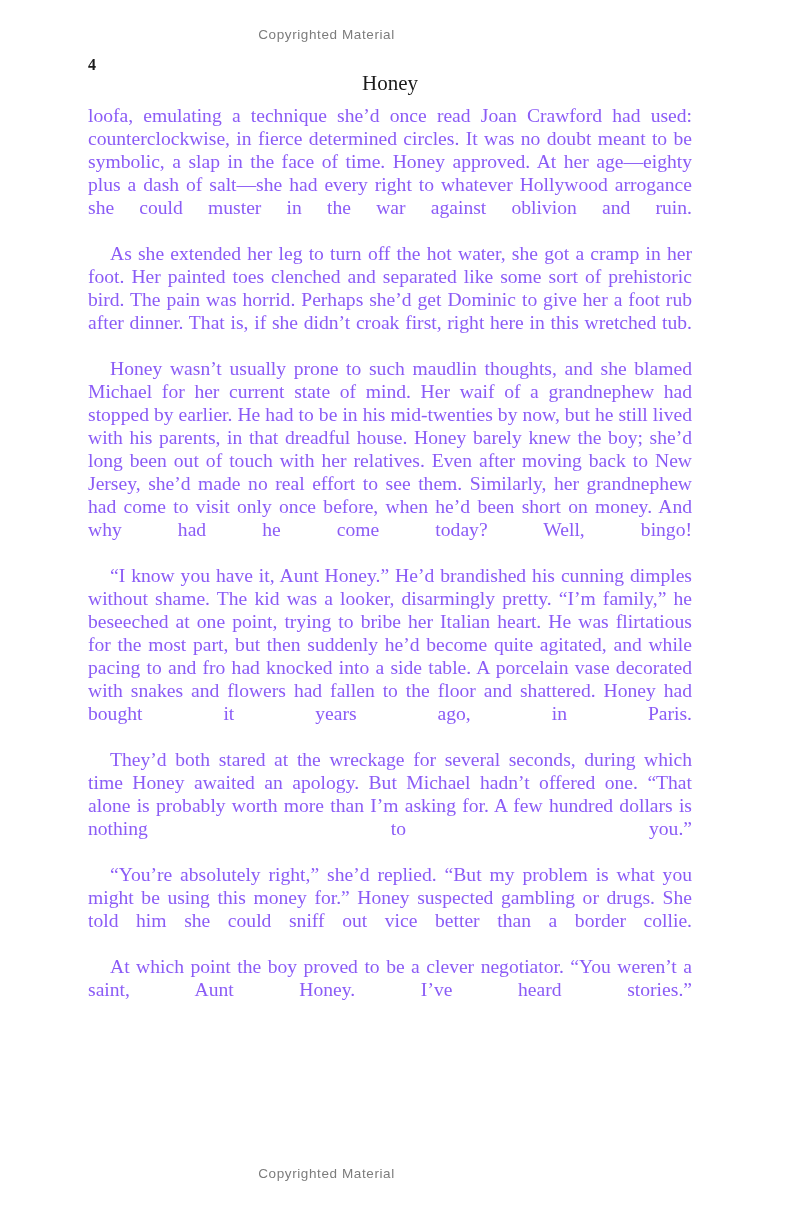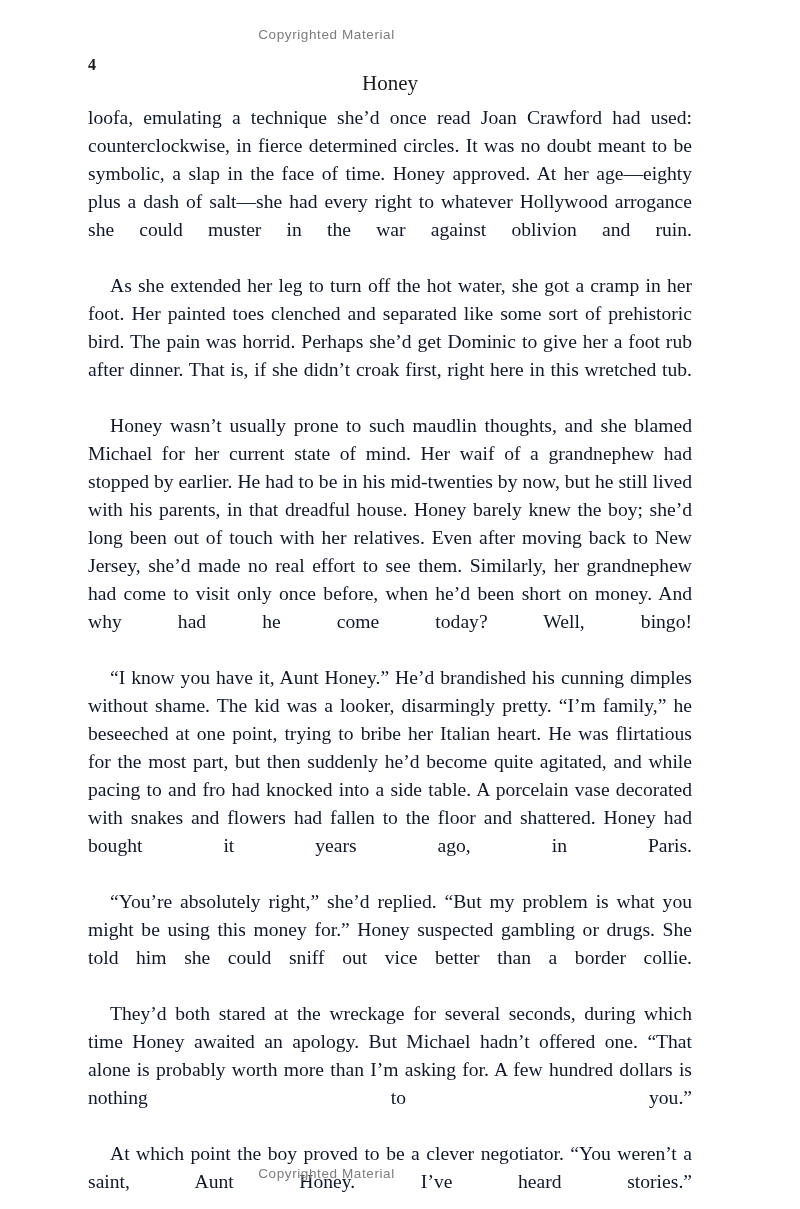--- a/index.html
+++ b/index.html
@@ -76,25 +76,25 @@
   .textblock {
     position: absolute;
     left: 88px;
     top: 104px;
     width: 604px;
   }
 
   .textblock p {
     margin: 0;
     font-size: 19.6px;
-    line-height: 28px;
+    line-height: 23px;
     text-align: justify;
     text-justify: inter-word;
     text-indent: 22px;
-    color: #0f172a;
+    color: #8b5cf6;
     -webkit-font-smoothing: antialiased;
     hyphens: none;
   }
 
   
   .textblock p.noindent {
     text-indent: 0;
   }
 
   
@@ -114,21 +114,21 @@
   <div class="running-head">
     <span class="folio">4</span>
     <span class="running-title">Honey</span>
   </div>
 
   <div class="textblock">
     <p class="noindent">loofa, emulating a technique she’d once read Joan Crawford had used: counterclockwise, in fierce determined circles. It was no doubt meant to be symbolic, a slap in the face of time. Honey approved. At her age—eighty plus a dash of salt—she had every right to whatever Hollywood arrogance she could muster in the war against oblivion and ruin.</p>
     <p>As she extended her leg to turn off the hot water, she got a cramp in her foot. Her painted toes clenched and separated like some sort of prehistoric bird. The pain was horrid. Perhaps she’d get Dominic to give her a foot rub after dinner. That is, if she didn’t croak first, right here in this wretched tub.</p>
     <p>Honey wasn’t usually prone to such maudlin thoughts, and she blamed Michael for her current state of mind. Her waif of a grandnephew had stopped by earlier. He had to be in his mid-twenties by now, but he still lived with his parents, in that dreadful house. Honey barely knew the boy; she’d long been out of touch with her relatives. Even after moving back to New Jersey, she’d made no real effort to see them. Similarly, her grandnephew had come to visit only once before, when he’d been short on money. And why had he come today? Well, bingo!</p>
     <p>“I know you have it, Aunt Honey.” He’d brandished his cunning dimples without shame. The kid was a looker, disarmingly pretty. “I’m family,” he beseeched at one point, trying to bribe her Italian heart. He was flirtatious for the most part, but then suddenly he’d become quite agitated, and while pacing to and fro had knocked into a side table. A porcelain vase decorated with snakes and flowers had fallen to the floor and shattered. Honey had bought it years ago, in Paris.</p>
+    <p>They’d both stared at the wreckage for several seconds, during which time Honey awaited an apology. But Michael hadn’t offered one. “That alone is probably worth more than I’m asking for. A few hundred dollars is nothing to you.”</p>
     <p>“You’re absolutely right,” she’d replied. “But my problem is what you might be using this money for.” Honey suspected gambling or drugs. She told him she could sniff out vice better than a border collie.</p>
-    <p>They’d both stared at the wreckage for several seconds, during which time Honey awaited an apology. But Michael hadn’t offered one. “That alone is probably worth more than I’m asking for. A few hundred dollars is nothing to you.”</p>
     <p>At which point the boy proved to be a clever negotiator. “You weren’t a saint, Aunt Honey. I’ve heard stories.”</p>
 
   </div>
 
   <div class="watermark watermark-bottom">Copyrighted Material</div>
 
 </div>
 
 </body></html>

